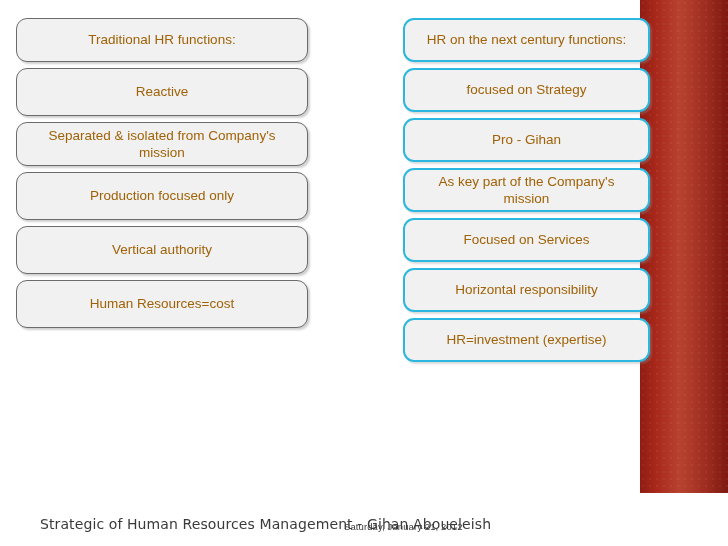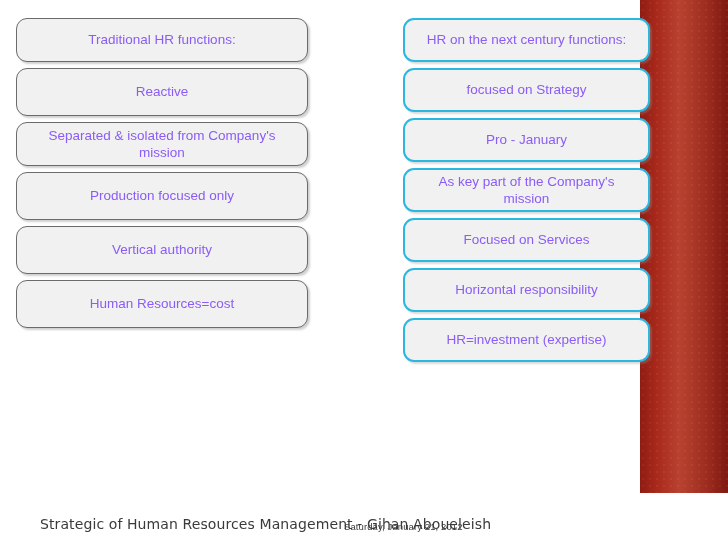--- a/index.html
+++ b/index.html
@@ -45,21 +45,21 @@
   }
   .col-left { left: 16px;  width: 292px; }
   .col-right { left: 358px; width: 292px; }
 
   
   .box {
     position: relative;
     box-sizing: border-box;
     border-radius: 11px;
     background: #f1f1f1;
-    color: #8b5cf6;
+    color: #a16207;
     display: flex;
     align-items: center;
     justify-content: center;
     text-align: center;
     font-size: 13.5px;
     line-height: 1.28;
     padding: 4px 18px;
     margin-bottom: 6px;
   }
   .box-left {
@@ -138,21 +138,21 @@
   </div>
 
   <div class="col col-right">
     <div class="box box-right h-44">
       <span>HR on the next century functions:</span>
     </div>
     <div class="box box-right h-44">
       <span>focused on Strategy</span>
     </div>
     <div class="box box-right h-44">
-      <span>Pro - January</span>
+      <span>Pro - Gihan</span>
     </div>
     <div class="box box-right h-52">
       <span>As key part of the Company's mission</span>
     </div>
     <div class="box box-right h-44">
       <span>Focused on Services</span>
     </div>
     <div class="box box-right h-44">
       <span>Horizontal responsibility</span>
     </div>

